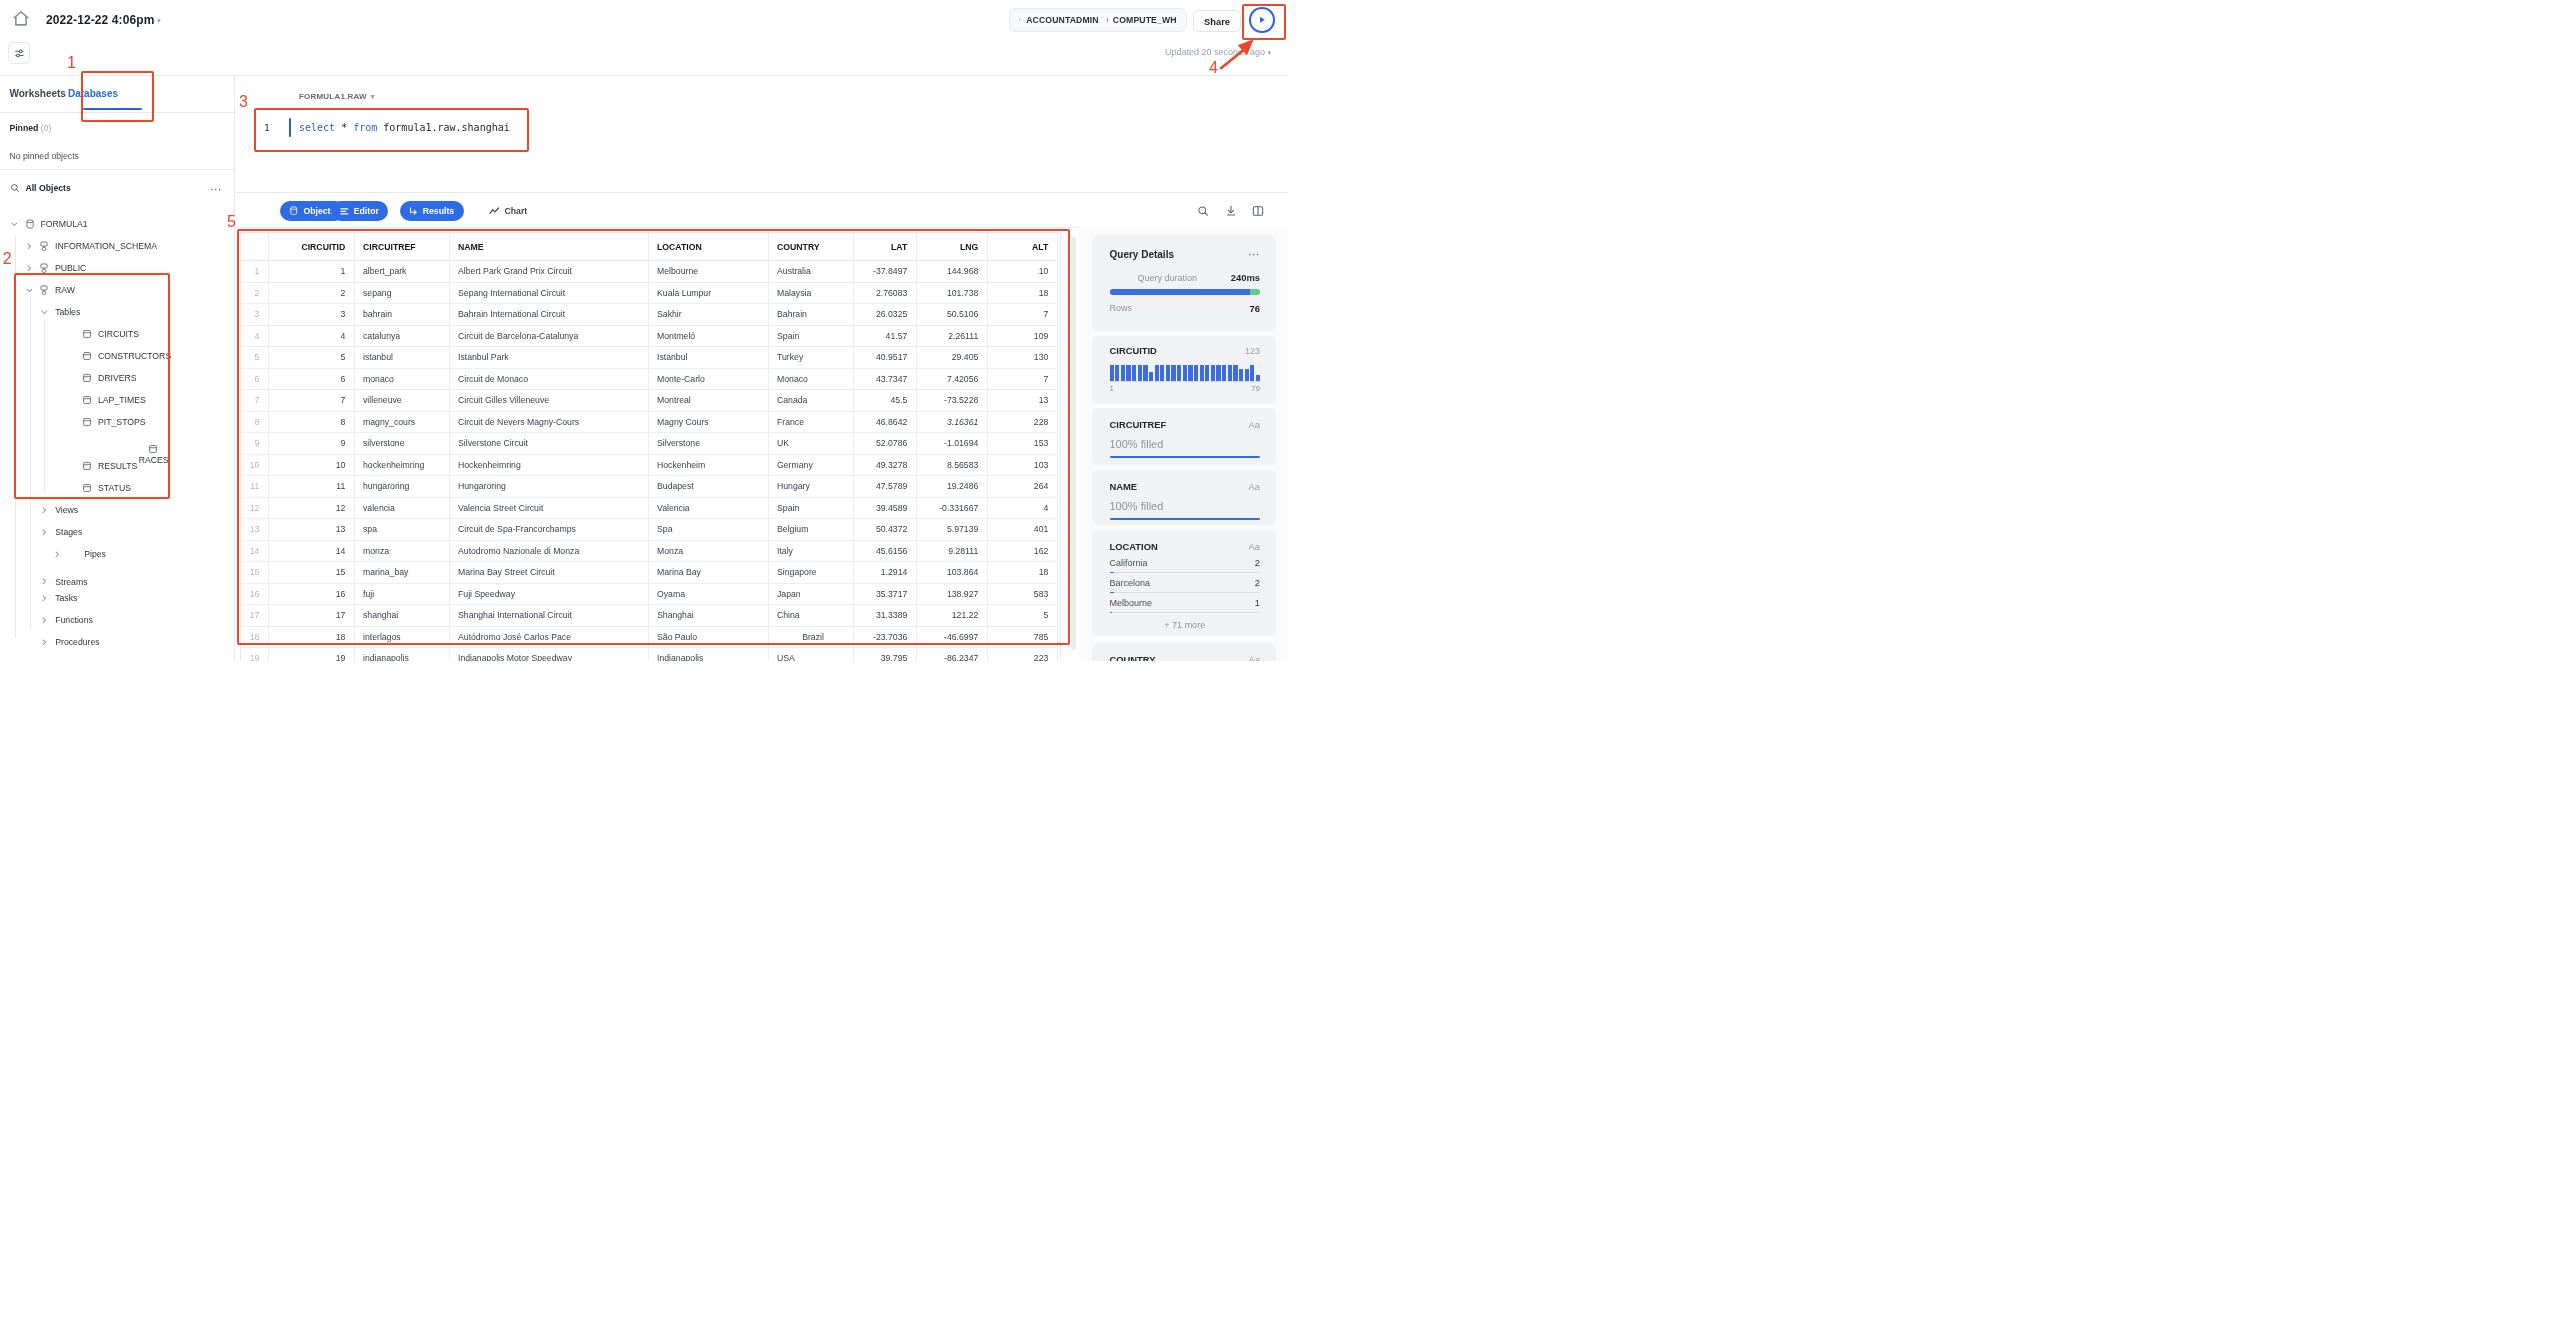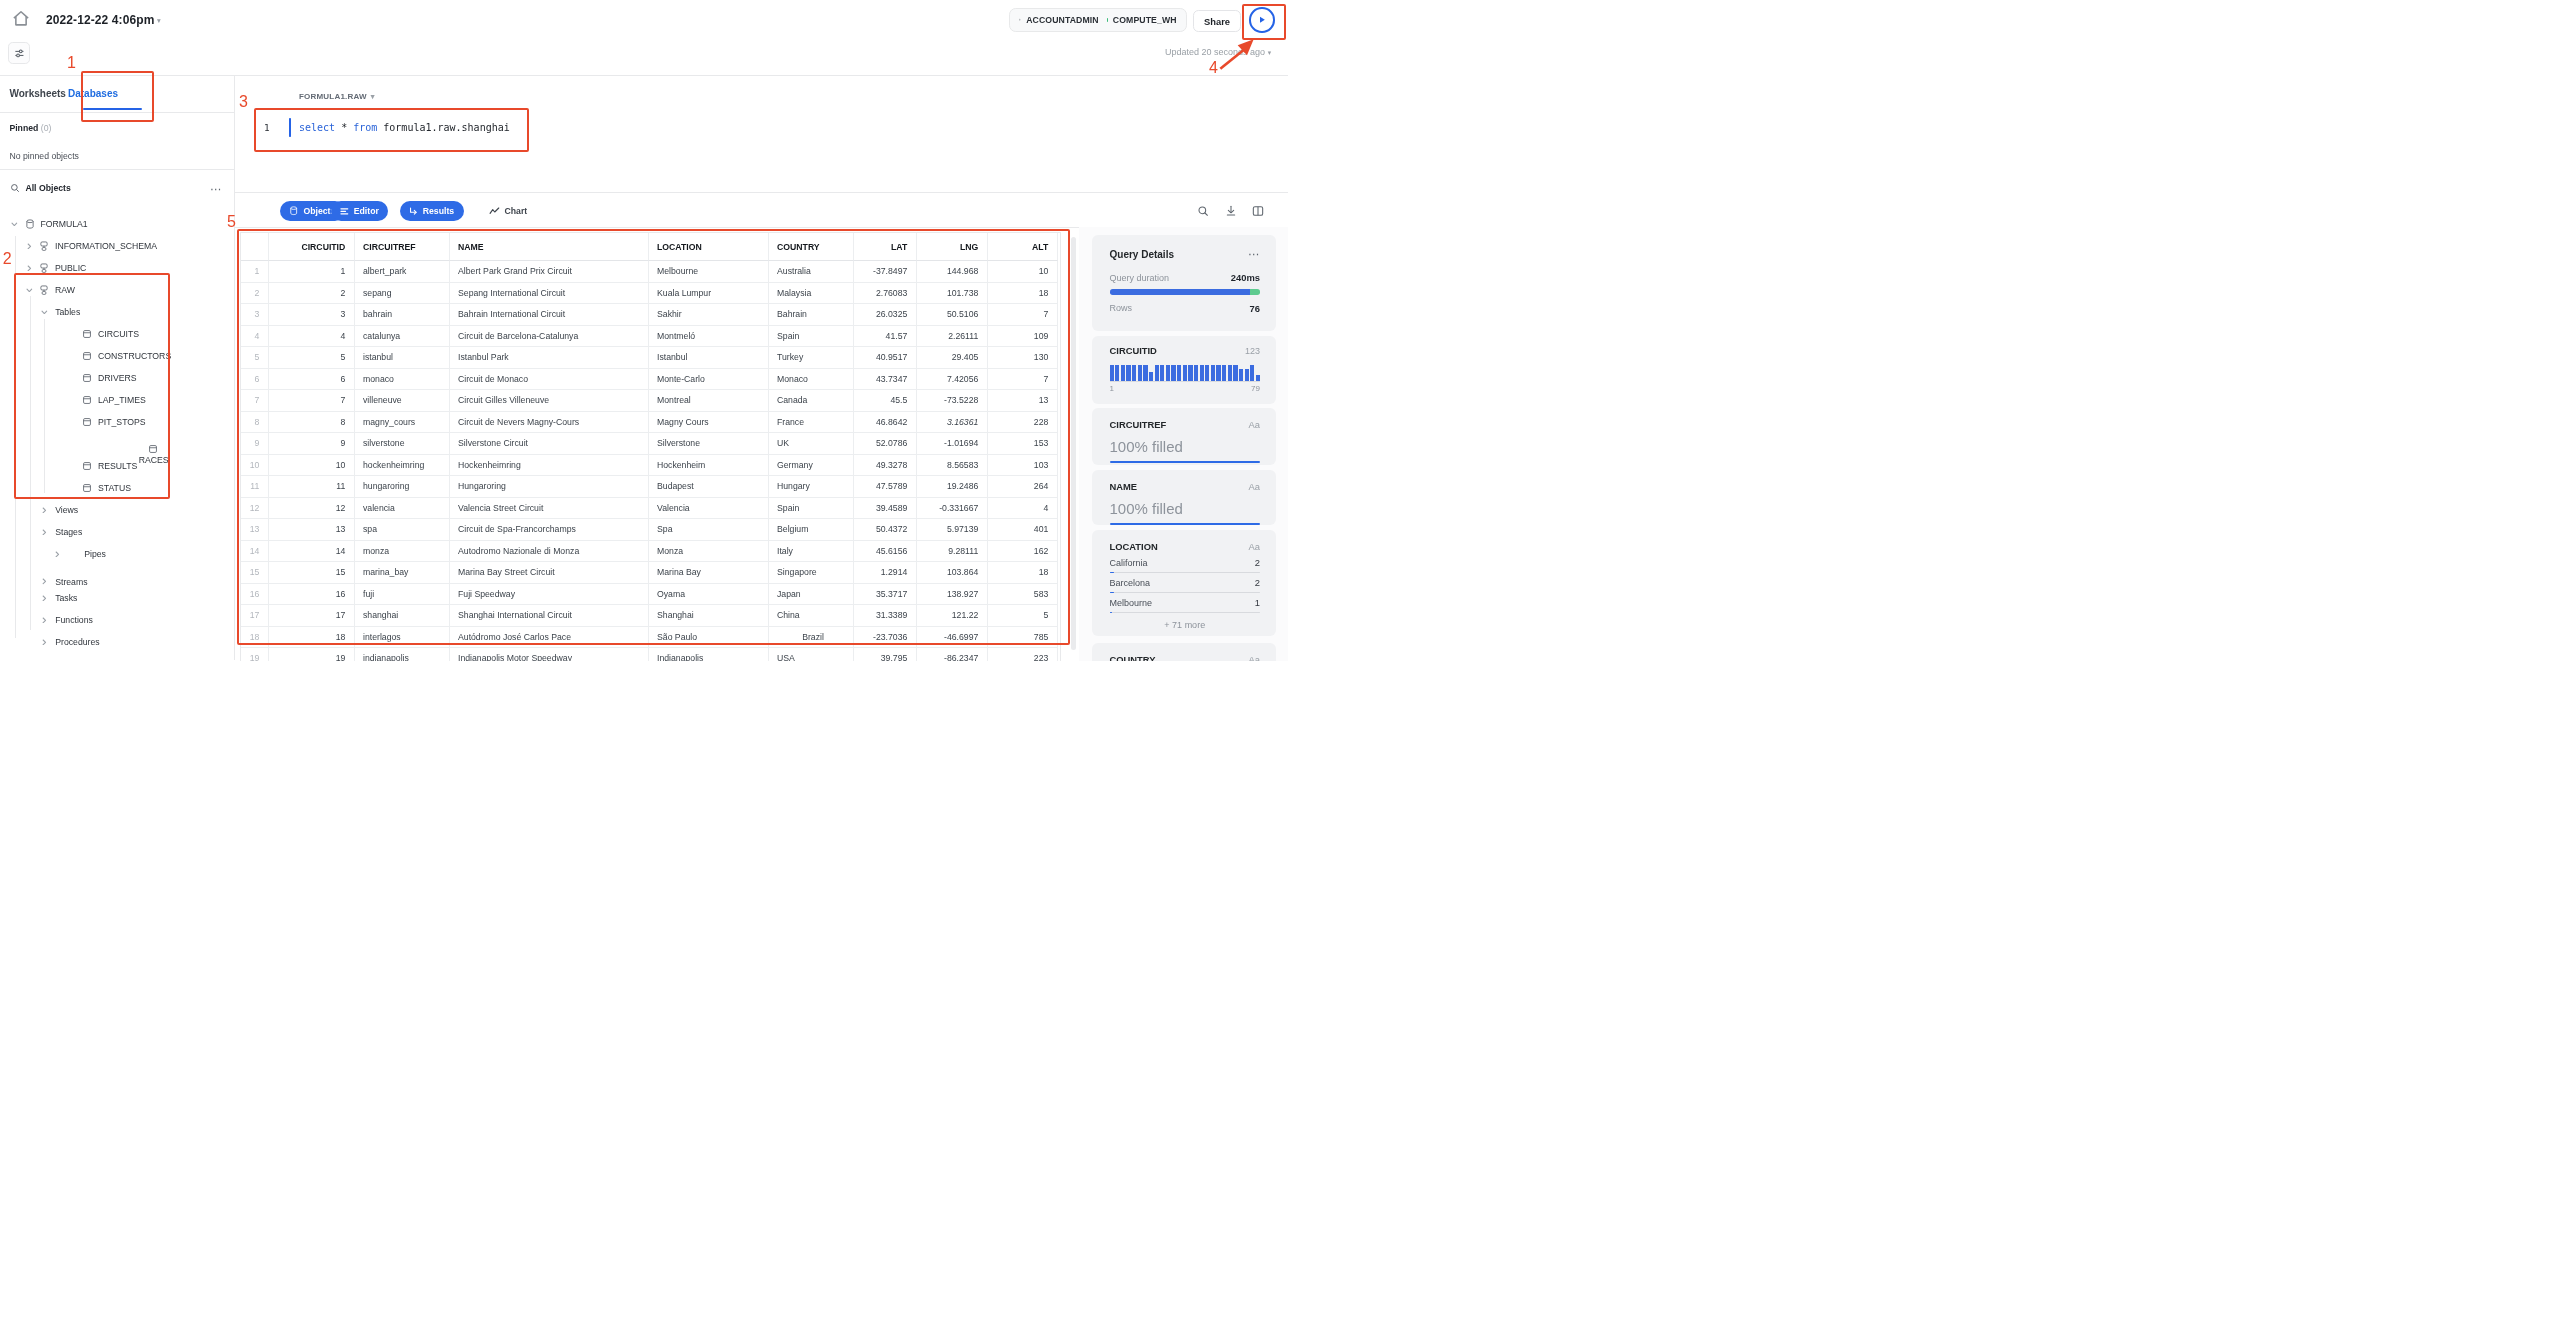--- a/index.html
+++ b/index.html
@@ -71,34 +71,34 @@
   
   .panel-bg{left:1079px;top:227px;width:209px;height:434px;background:#fbfbfc;}
   .card{position:absolute;left:1092px;width:184px;background:#f1f2f4;border-radius:6px;box-sizing:border-box;}
   .card-title{font-size:9.4px;font-weight:bold;color:#23272a;}
   .card-gray{color:#9aa0a7;font-weight:normal;}
   .qd-card{top:235px;height:96px;padding:12px 16px 0 17.5px;}
   .qd-head{display:flex;justify-content:space-between;align-items:center;}
   .qd-head .card-title{font-size:10px;}
   .kv{display:flex;justify-content:space-between;align-items:center;font-size:9px;color:#8d939b;}
   .kv .v{font-size:9.4px;font-weight:bold;color:#1f242b;}
-  .qd-duration{margin-top:11.4px;}
+  .qd-duration{margin-top:11.4px;margin-left:28px;}
   .qd-bar{margin-top:6px;height:5.4px;border-radius:2.7px;display:flex;overflow:hidden;}
   .qd-bar .b{background:#3b6ce0;}
   .qd-bar .g{background:#5ecb8f;}
   .qd-rows{margin-top:8px;}
   .hist-card{top:336px;height:68px;padding:9.4px 16px 0 17.5px;}
   .hist-head{display:flex;justify-content:space-between;align-items:baseline;}
   .hist-bars{margin-top:6.7px;height:17.5px;display:flex;align-items:flex-end;gap:1.3px;border-bottom:0.7px solid #d9dbde;}
   .hist-bars .bar{flex:1;background:#3b6ce0;}
   .hist-axis{display:flex;justify-content:space-between;font-size:8px;color:#8d939b;margin-top:2px;}
   .stat-card{padding:10.8px 16px 0 17.5px;}
   .cref-card{top:408px;height:57px;}
   .name-card{top:470px;height:55px;}
-  .filled{margin-top:8.7px;font-size:15px;color:#8d939b;}
+  .filled{margin-top:8.7px;font-size:11px;color:#8d939b;}
   .filled-line{margin-top:6px;height:2px;background:#2e6be6;border-radius:1.3px;}
   .loc-card{top:530px;height:106px;}
   .loc-rows{margin-top:5.4px;}
   .loc-row .kv{margin-top:4px;font-size:9px;color:#494f58;}
   .loc-row .kv .v{font-weight:normal;color:#32373f;}
   .loc-track{margin-top:3.4px;height:1.7px;background:#d8dade;border-radius:1.3px;position:relative;}
   .loc-fill{position:absolute;left:0;top:0;height:1.7px;background:#2e6be6;border-radius:1.3px;}
   .loc-more{margin-top:6.7px;text-align:center;font-size:9px;color:#8d939b;cursor:pointer;}
   .country-card{top:643px;height:61px;}
 

